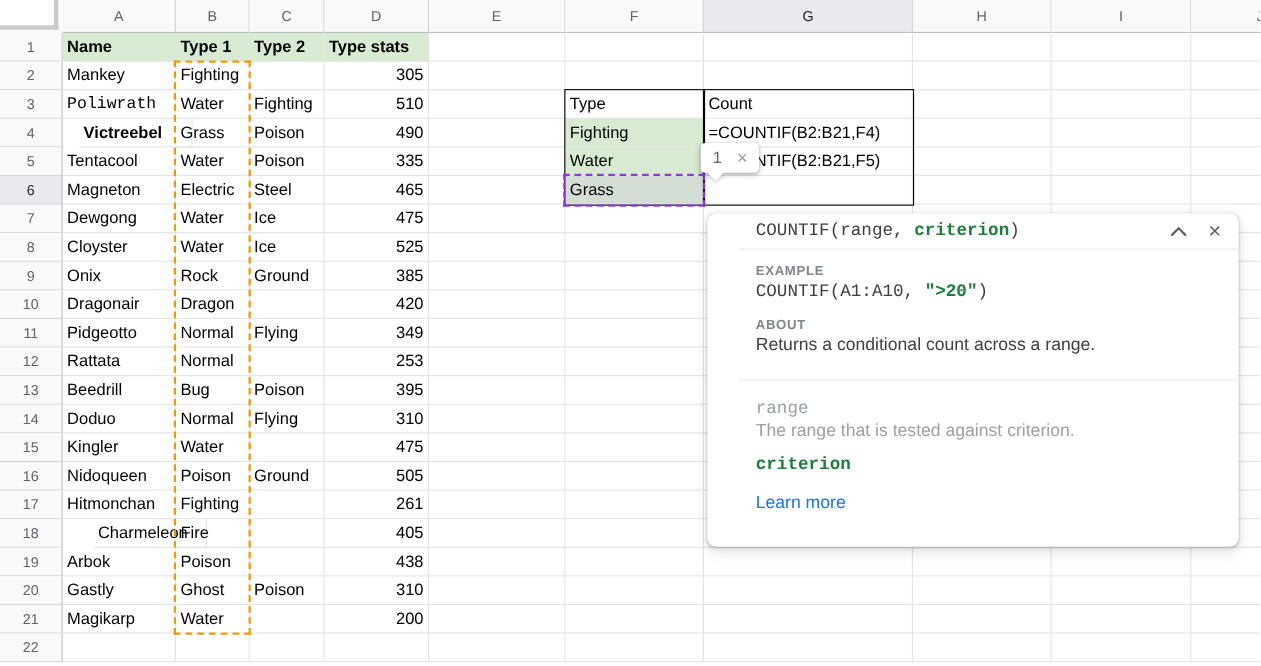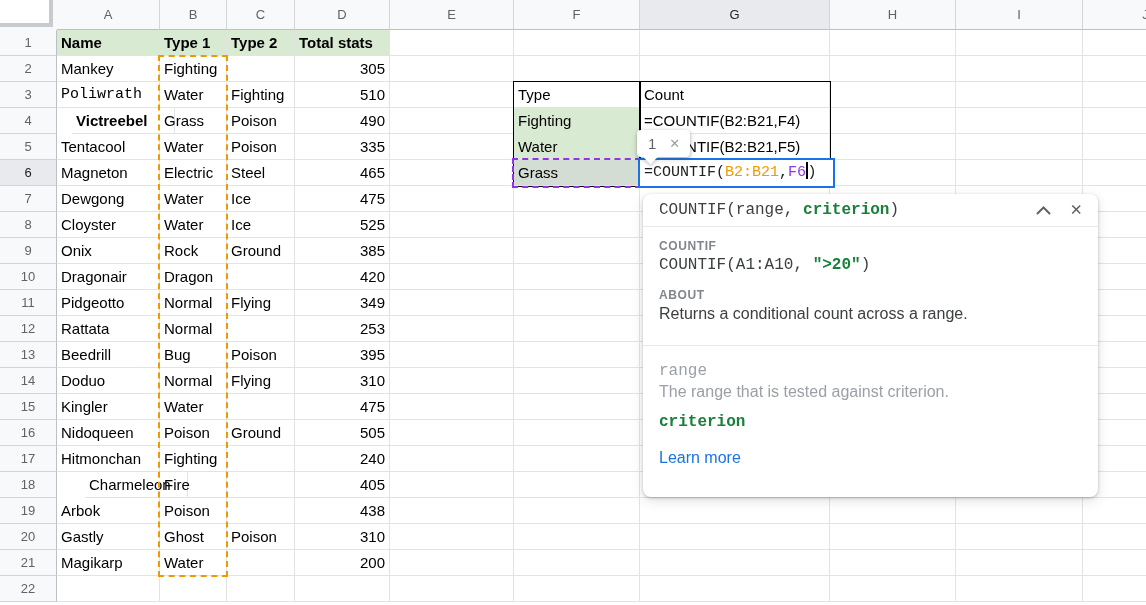--- a/index.html
+++ b/index.html
@@ -74,21 +74,21 @@
       <div class="colhdr" style="left: 390px; width: 124px;">E</div>
       <div class="colhdr" style="left: 514px; width: 126px;">F</div>
       <div class="colhdr active" style="left: 640px; width: 190px;">G</div>
       <div class="colhdr" style="left: 830px; width: 126px;">H</div>
       <div class="colhdr" style="left: 956px; width: 127px;">I</div>
       <div class="colhdr" style="left: 1083px; width: 126px;">J</div>
       <div class="rowhdr" style="top: 30px;">1</div>
       <div class="cell h1" style="left: 57px; top: 30px; width: 117px; height: 26px;">Name</div>
       <div class="cell h1" style="left: 160px; top: 30px; width: 67px; height: 26px;">Type 1</div>
       <div class="cell h1" style="left: 227px; top: 30px; width: 68px; height: 26px;">Type 2</div>
-      <div class="cell h1" style="left: 295px; top: 30px; width: 95px; height: 26px;">Total stats</div>
+      <div class="cell h1" style="left: 295px; top: 30px; width: 95px; height: 26px;">Type stats</div>
       <div class="cell" style="left: 390px; top: 30px; width: 124px; height: 26px;"></div>
       <div class="cell" style="left: 514px; top: 30px; width: 126px; height: 26px;"></div>
       <div class="cell" style="left: 640px; top: 30px; width: 190px; height: 26px;"></div>
       <div class="cell" style="left: 830px; top: 30px; width: 126px; height: 26px;"></div>
       <div class="cell" style="left: 956px; top: 30px; width: 127px; height: 26px;"></div>
       <div class="cell" style="left: 1083px; top: 30px; width: 126px; height: 26px;"></div>
       <div class="rowhdr" style="top: 56px;">2</div>
       <div class="cell" style="left: 57px; top: 56px; width: 103px; height: 26px;">Mankey</div>
       <div class="cell" style="left: 160px; top: 56px; width: 67px; height: 26px;">Fighting</div>
       <div class="cell" style="left: 227px; top: 56px; width: 68px; height: 26px;"></div>
@@ -250,21 +250,21 @@
       <div class="cell" style="left: 390px; top: 420px; width: 124px; height: 26px;"></div>
       <div class="cell" style="left: 514px; top: 420px; width: 126px; height: 26px;"></div>
       <div class="cell" style="left: 640px; top: 420px; width: 190px; height: 26px;"></div>
       <div class="cell" style="left: 830px; top: 420px; width: 126px; height: 26px;"></div>
       <div class="cell" style="left: 956px; top: 420px; width: 127px; height: 26px;"></div>
       <div class="cell" style="left: 1083px; top: 420px; width: 126px; height: 26px;"></div>
       <div class="rowhdr" style="top: 446px;">17</div>
       <div class="cell" style="left: 57px; top: 446px; width: 103px; height: 26px;">Hitmonchan</div>
       <div class="cell" style="left: 160px; top: 446px; width: 67px; height: 26px;">Fighting</div>
       <div class="cell" style="left: 227px; top: 446px; width: 68px; height: 26px;"></div>
-      <div class="cell num" style="left: 295px; top: 446px; width: 95px; height: 26px;">240</div>
+      <div class="cell num" style="left: 295px; top: 446px; width: 95px; height: 26px;">261</div>
       <div class="cell" style="left: 390px; top: 446px; width: 124px; height: 26px;"></div>
       <div class="cell" style="left: 514px; top: 446px; width: 126px; height: 26px;"></div>
       <div class="cell" style="left: 640px; top: 446px; width: 190px; height: 26px;"></div>
       <div class="cell" style="left: 830px; top: 446px; width: 126px; height: 26px;"></div>
       <div class="cell" style="left: 956px; top: 446px; width: 127px; height: 26px;"></div>
       <div class="cell" style="left: 1083px; top: 446px; width: 126px; height: 26px;"></div>
       <div class="rowhdr" style="top: 472px;">18</div>
       <div class="cell" style="left: 57px; top: 472px; width: 103px; height: 26px; margin-left: 28px;">Charmeleon</div>
       <div class="cell" style="left: 160px; top: 472px; width: 67px; height: 26px;">Fire</div>
       <div class="cell" style="left: 227px; top: 472px; width: 68px; height: 26px;"></div>
@@ -324,42 +324,41 @@
   <div id="corner">
       <div class="inner"></div>
     </div>
 
   <div id="tableBorder" class="ovl" style="left:513px;top:81px;width:318px;height:106px;"></div>
   <div id="tableDivider" class="ovl" style="left:639px;top:82px;height:104px;"></div>
 
   <div id="orangeDash" class="ovl" style="left:158px;top:55px;width:70px;height:522px;"></div>
   <div id="purpleDash" class="ovl" style="left:512px;top:158px;width:129px;height:30px;"></div>
 
-  <div id="editBox" style="left:638px;top:158px;width:197px;height:30px;"><span style="color: rgb(32, 33, 36);">=COUNTIF(</span><span style="color: rgb(242, 153, 0);">B2:B21</span><span style="color: rgb(32, 33, 36);">,</span><span style="color: rgb(147, 52, 230);">F6</span><span class="caret"></span><span style="color: rgb(32, 33, 36);">)</span></div>
 
   <div id="previewTip" style="left:637px;top:130px;height:27px;">
     <div class="tail"></div>
     <span class="val">1</span>
     <span class="close">✕</span>
   </div>
 
-  <div id="popup" style="left:643px;top:194px;width:455px;height:303px;">
+  <div id="popup" style="left:643px;top:194px;width:455px;height:303px;padding-left:28px;">
     <div class="hd">
       <span><span>COUNTIF(range, </span><span class="grn">criterion</span><span>)</span></span>
       <span class="icons">
         <span class="chev">
           <svg width="15" height="9" viewBox="0 0 15 9">
               <path d="M1.5 7.5 L7.5 1.5 L13.5 7.5" stroke="#5f6368" stroke-width="2" fill="none" stroke-linecap="round"></path>
             </svg>
         </span>
         <span class="x">✕</span>
       </span>
     </div>
     <div class="bd">
-      <div class="plabel">COUNTIF</div>
+      <div class="plabel">EXAMPLE</div>
       <div class="pcode"><span>COUNTIF(A1:A10, </span><span class="grn">"&gt;20"</span><span>)</span></div>
       <div class="plabel" style="margin-top:14px;">ABOUT</div>
       <div class="ptext">Returns a conditional count across a range.</div>
       <div class="pdivider"></div>
       <div class="argname">range</div>
       <div class="argdesc">The range that is tested against criterion.</div>
       <div class="argname grn">criterion</div>
       <div class="learn">Learn more</div>
     </div>
   </div>

